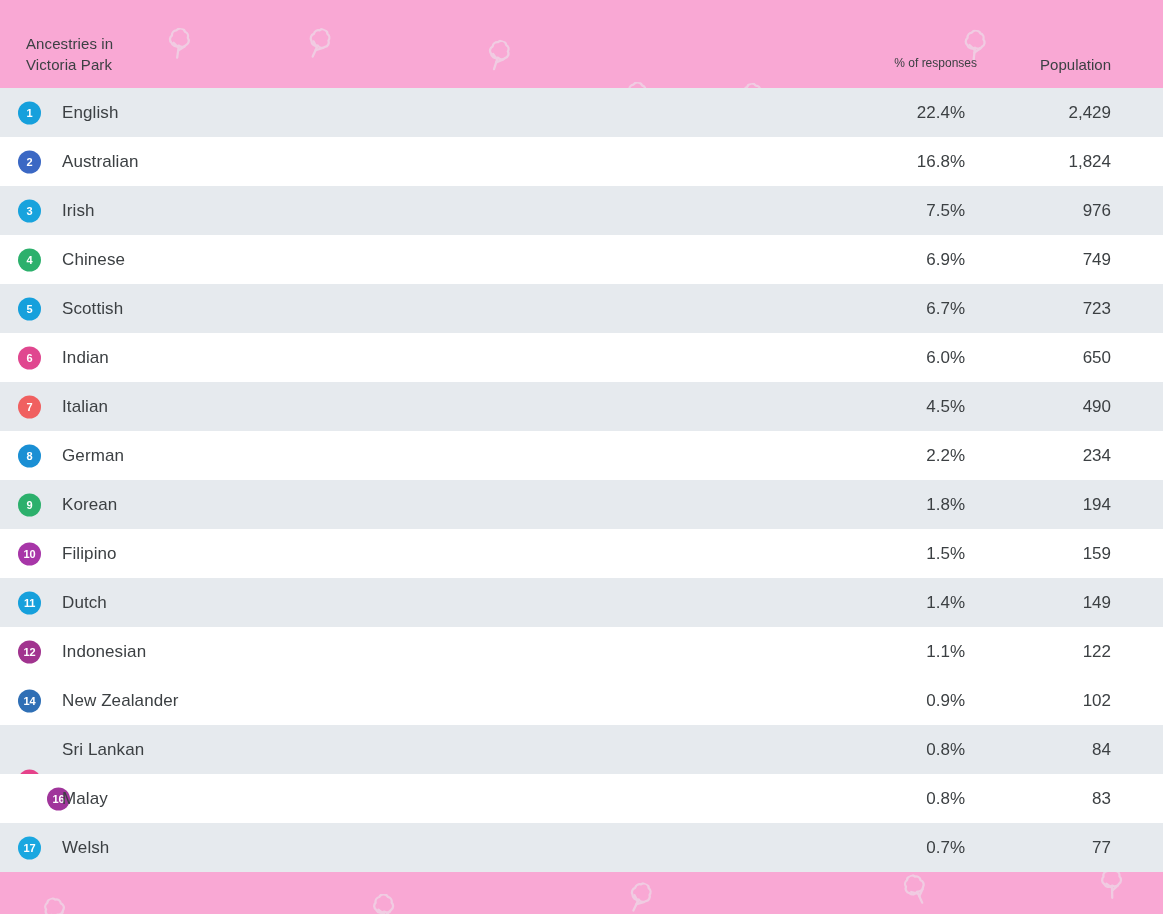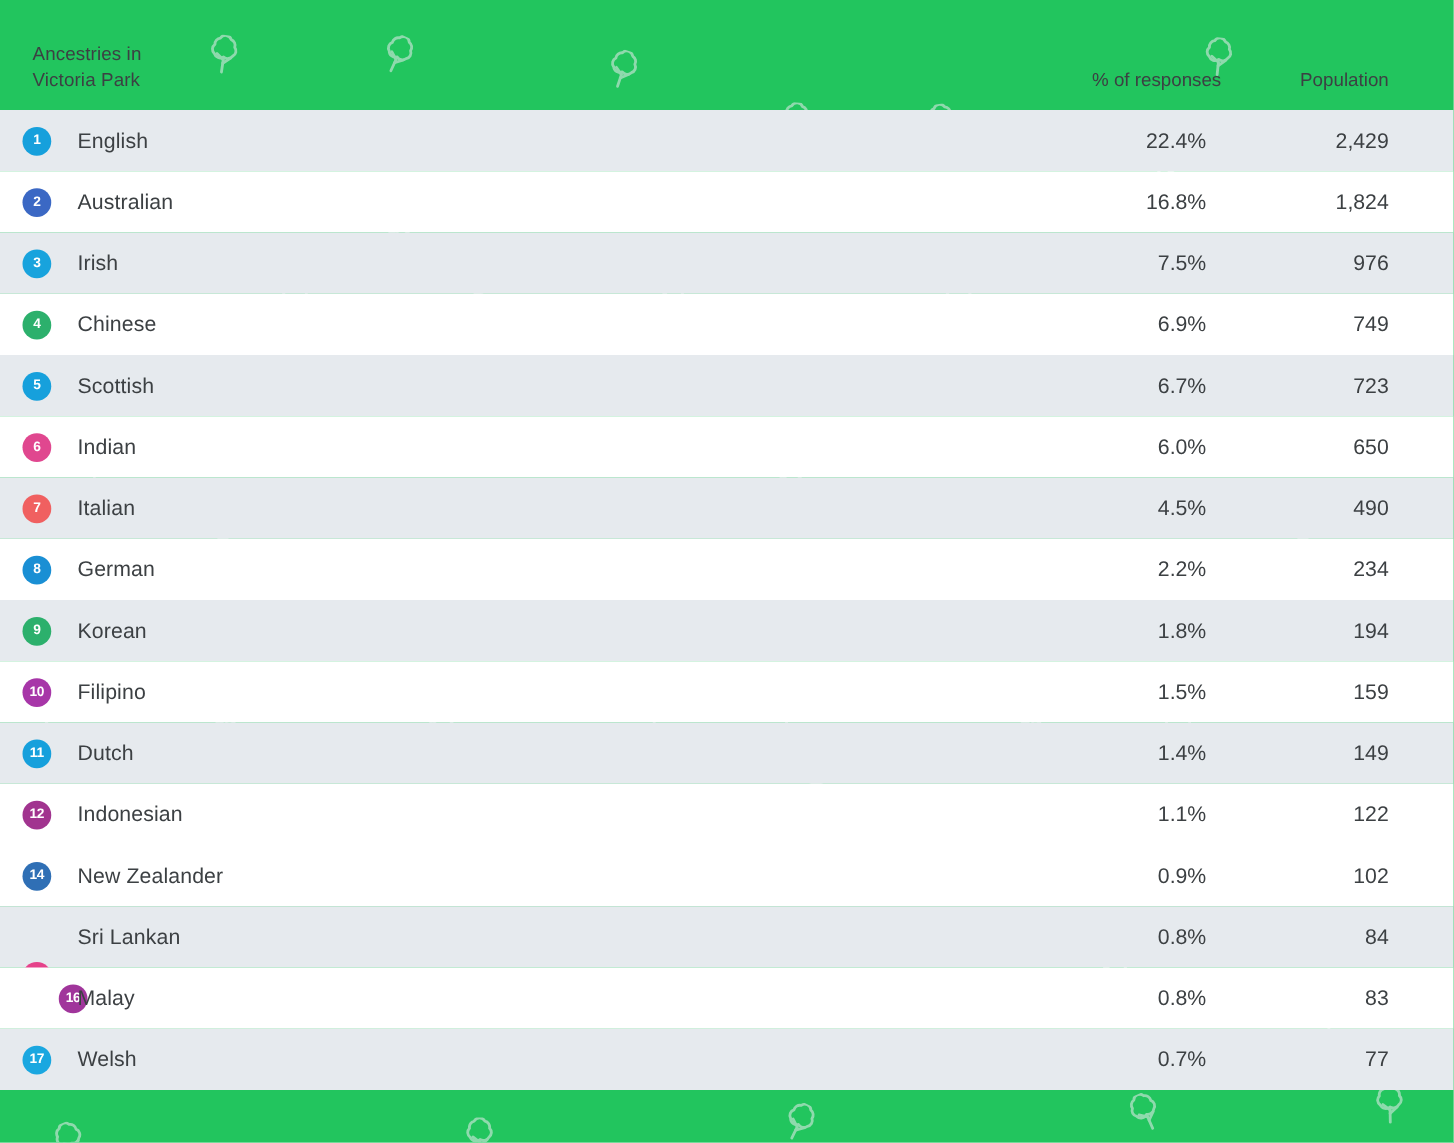--- a/index.html
+++ b/index.html
@@ -13,21 +13,21 @@
     overflow: hidden;
     background: #ffffff;
     font-family: "Liberation Sans", sans-serif;
     -webkit-font-smoothing: antialiased;
   }
 
   .table-widget {
     position: relative;
     width: 1163px;
     height: 914px;
-    background: #22c55e;
+    background: #f9a8d4;
     overflow: hidden;
   }
 
   
   .watermark-layer {
     position: absolute;
     inset: 0;
     pointer-events: none;
     z-index: 0;
     opacity: 0.55;
@@ -59,21 +59,21 @@
     font-size: 15px;
     line-height: 21px;
     color: #3c4043;
     white-space: pre-line;
     letter-spacing: 0.1px;
   }
   .head-col-pct {
     position: absolute;
     right: 186px;
     top: 56px;
-    font-size: 15px;
+    font-size: 12px;
     color: #3c4043;
     white-space: nowrap;
     text-align: center;
   }
   .head-col-pop {
     position: absolute;
     right: 52px;
     top: 56px;
     font-size: 15px;
     color: #3c4043;

